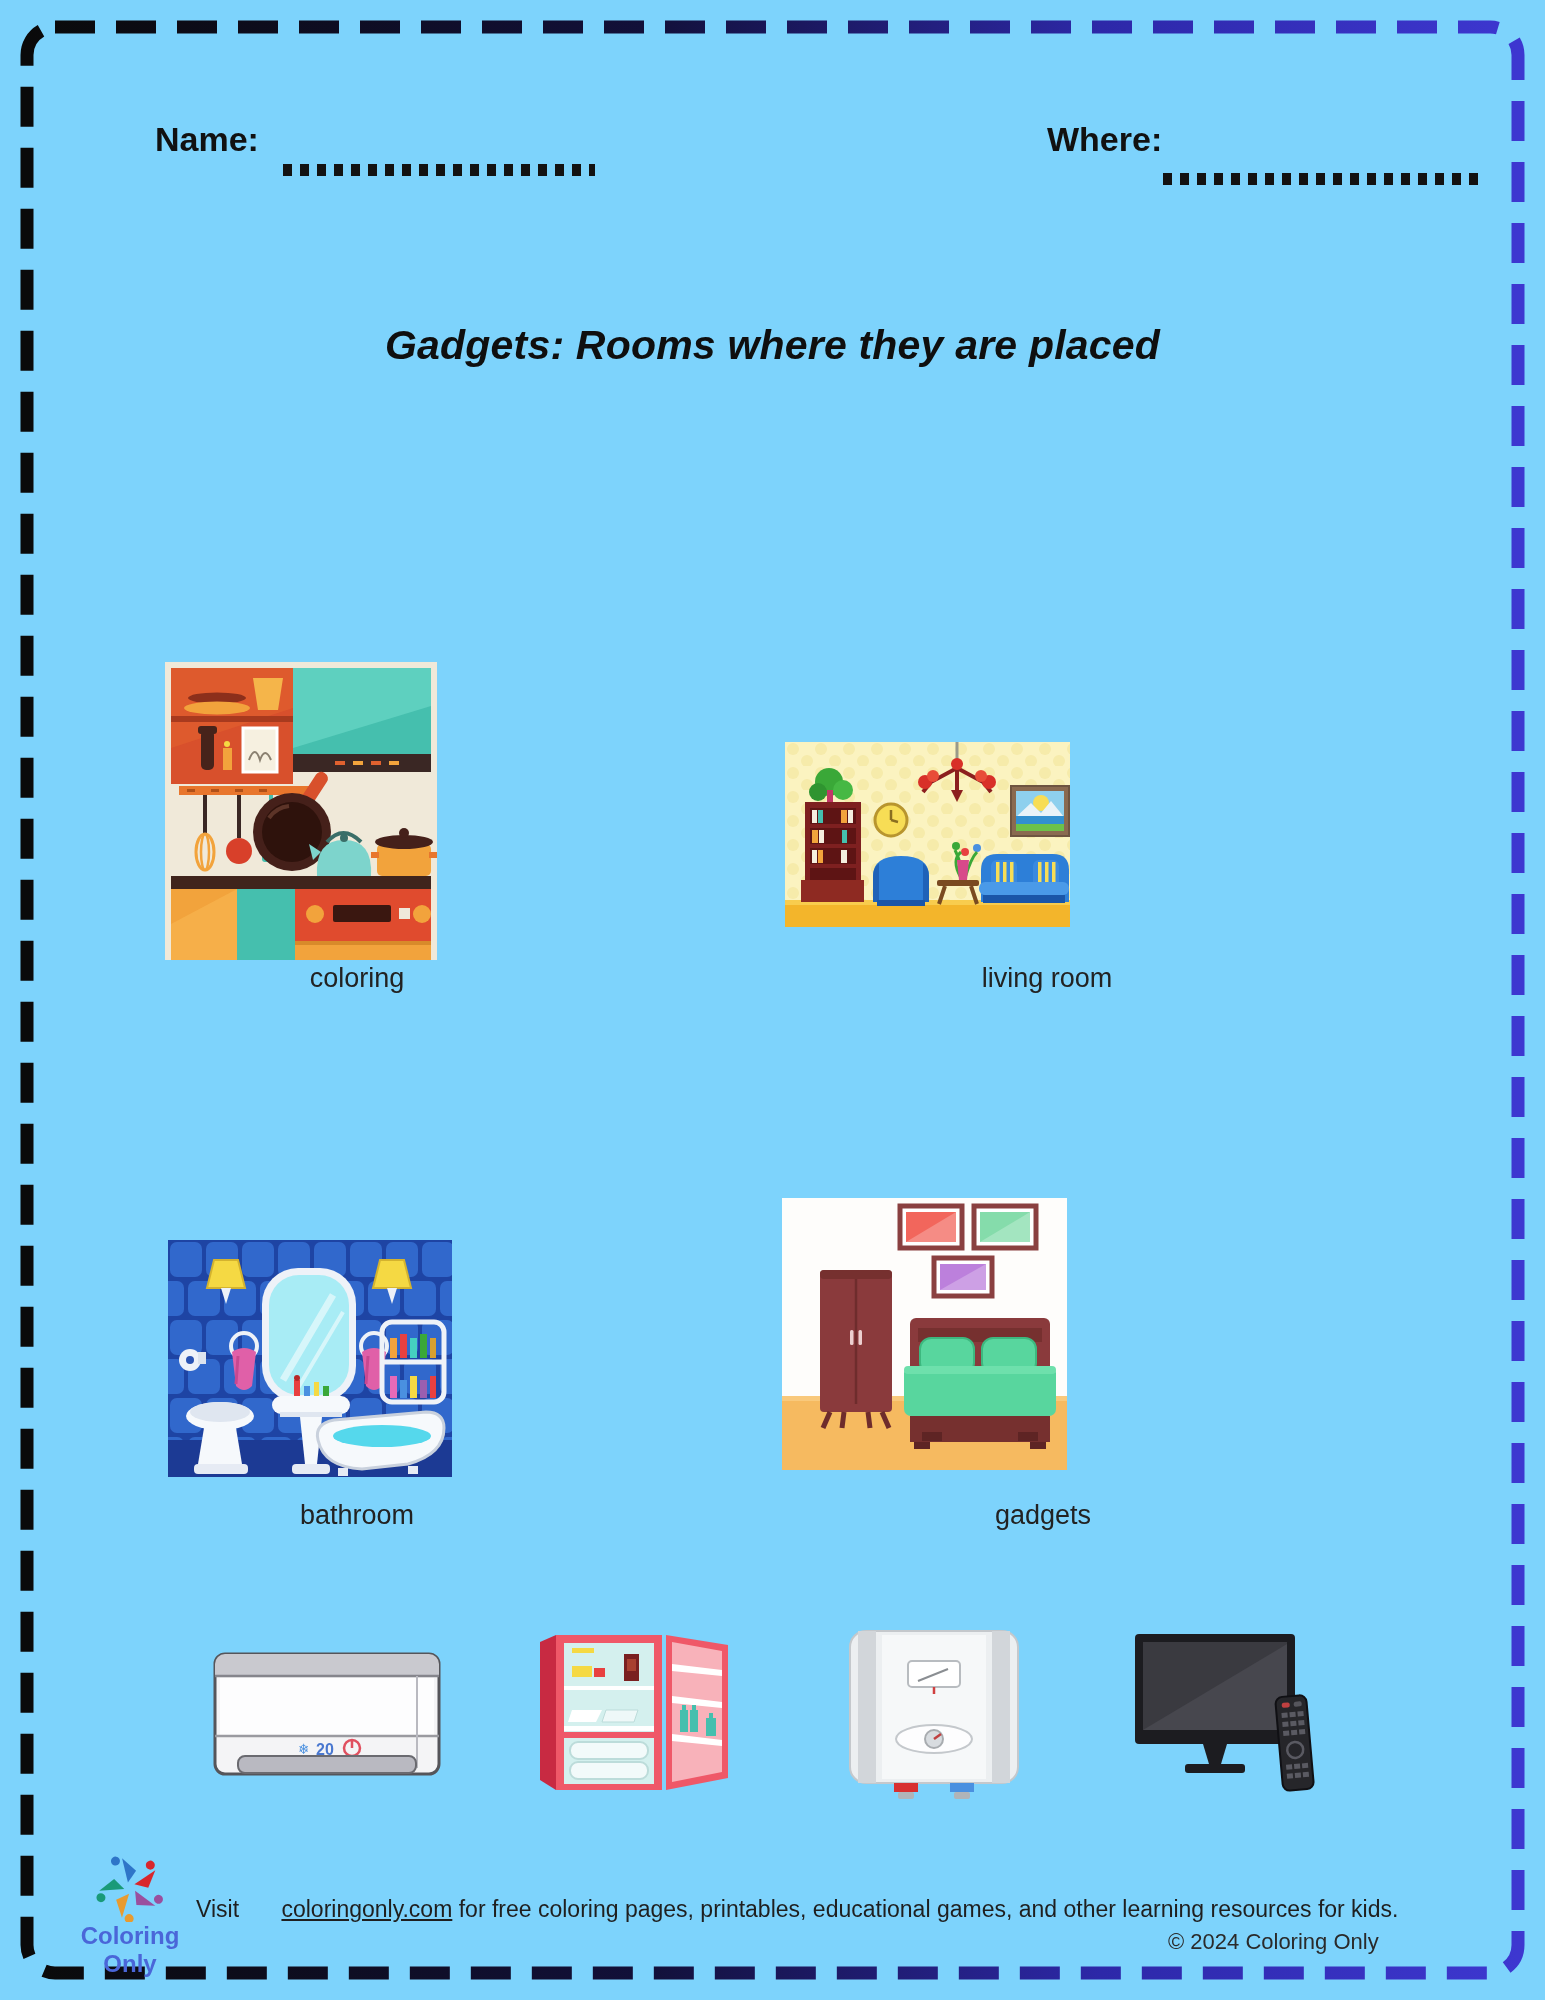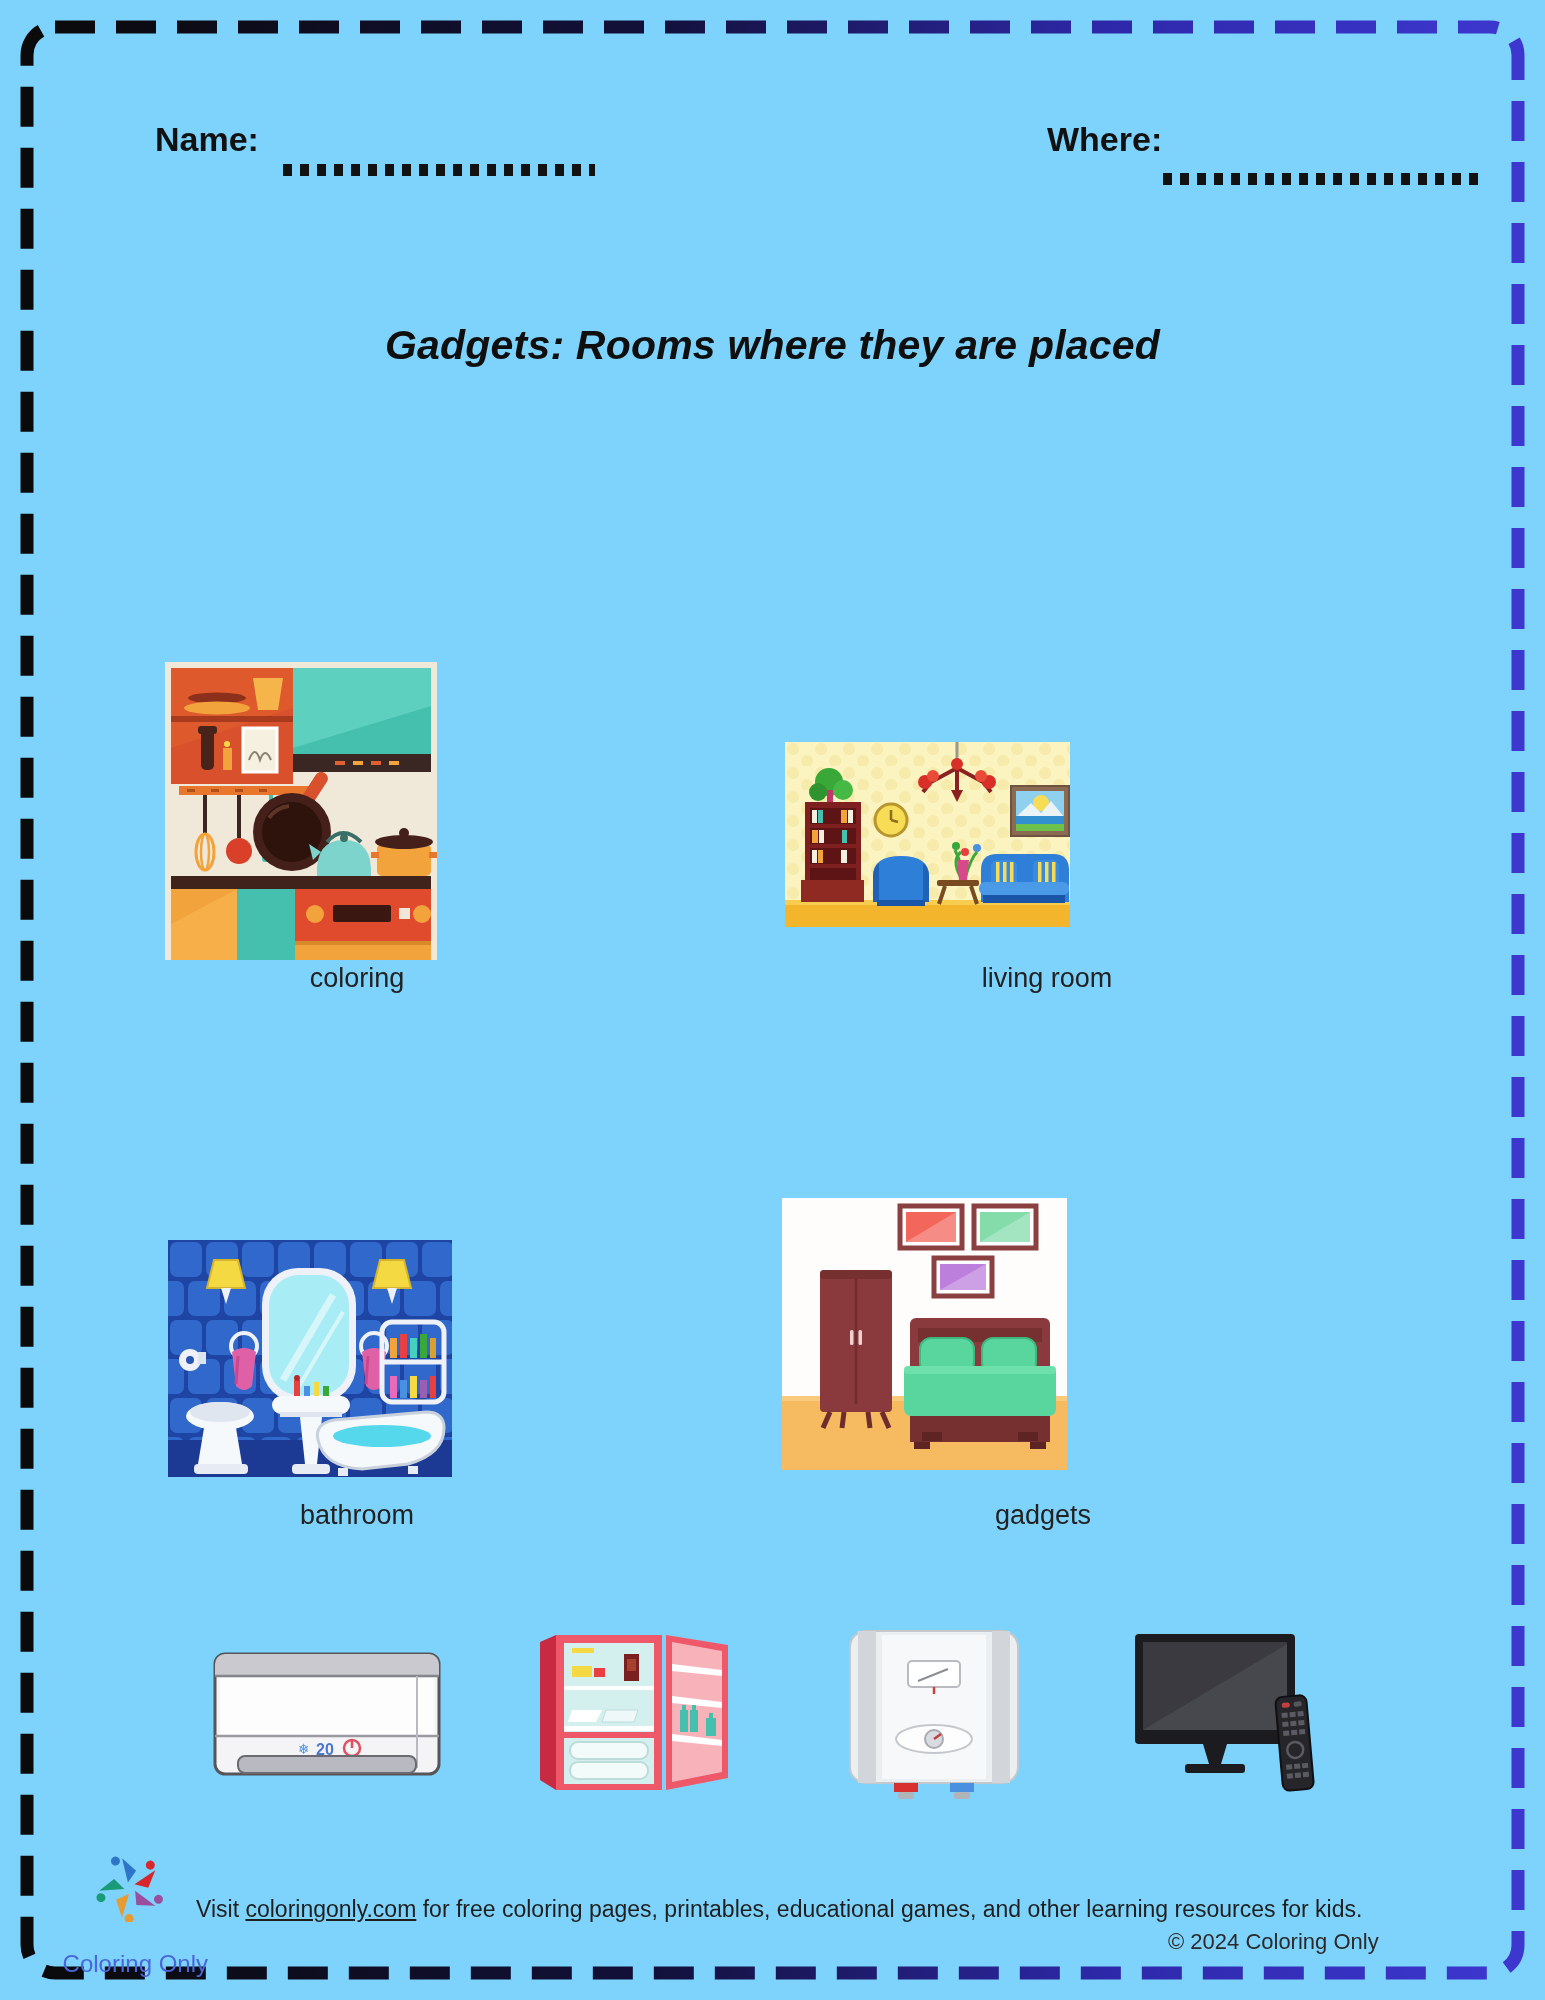--- a/index.html
+++ b/index.html
@@ -22,27 +22,27 @@
     left:145px; top:444px; width:935px;
     font-size:29px; line-height:1.46; color:#1f1f1f;
   }
   .room-label{
     font-size:27px; color:#222; text-align:center;
   }
   .footer-text{
     left:196px; top:1893px; width:1235px;
     font-size:23px; line-height:1.42; color:#1f1f1f;
   }
-  .footer-text a{color:#1f1f1f; text-decoration:underline;}
+  .footer-text a{color:#1f1f1f; text-decoration:underline;margin-left:36px;}
   .copyright{
     left:1168px; top:1929px; font-size:22px; color:#2a2a2a;text-align:right;
   }
   .logo-text{
-    left:52px; top:1922px; width:156px; text-align:right;
-    font-size:24px; font-weight:400; color:#4a66d8;margin-top:28px;
+    left:52px; top:1922px; width:156px; text-align:center;
+    font-size:24px; font-weight:700; color:#4a66d8;
   }
   svg{display:block;}
 </style>
 </head>
 <body>
 
 <div class="page">
 
   <svg class="abs border-svg" viewBox="0 0 1545 2000">
     <defs>

